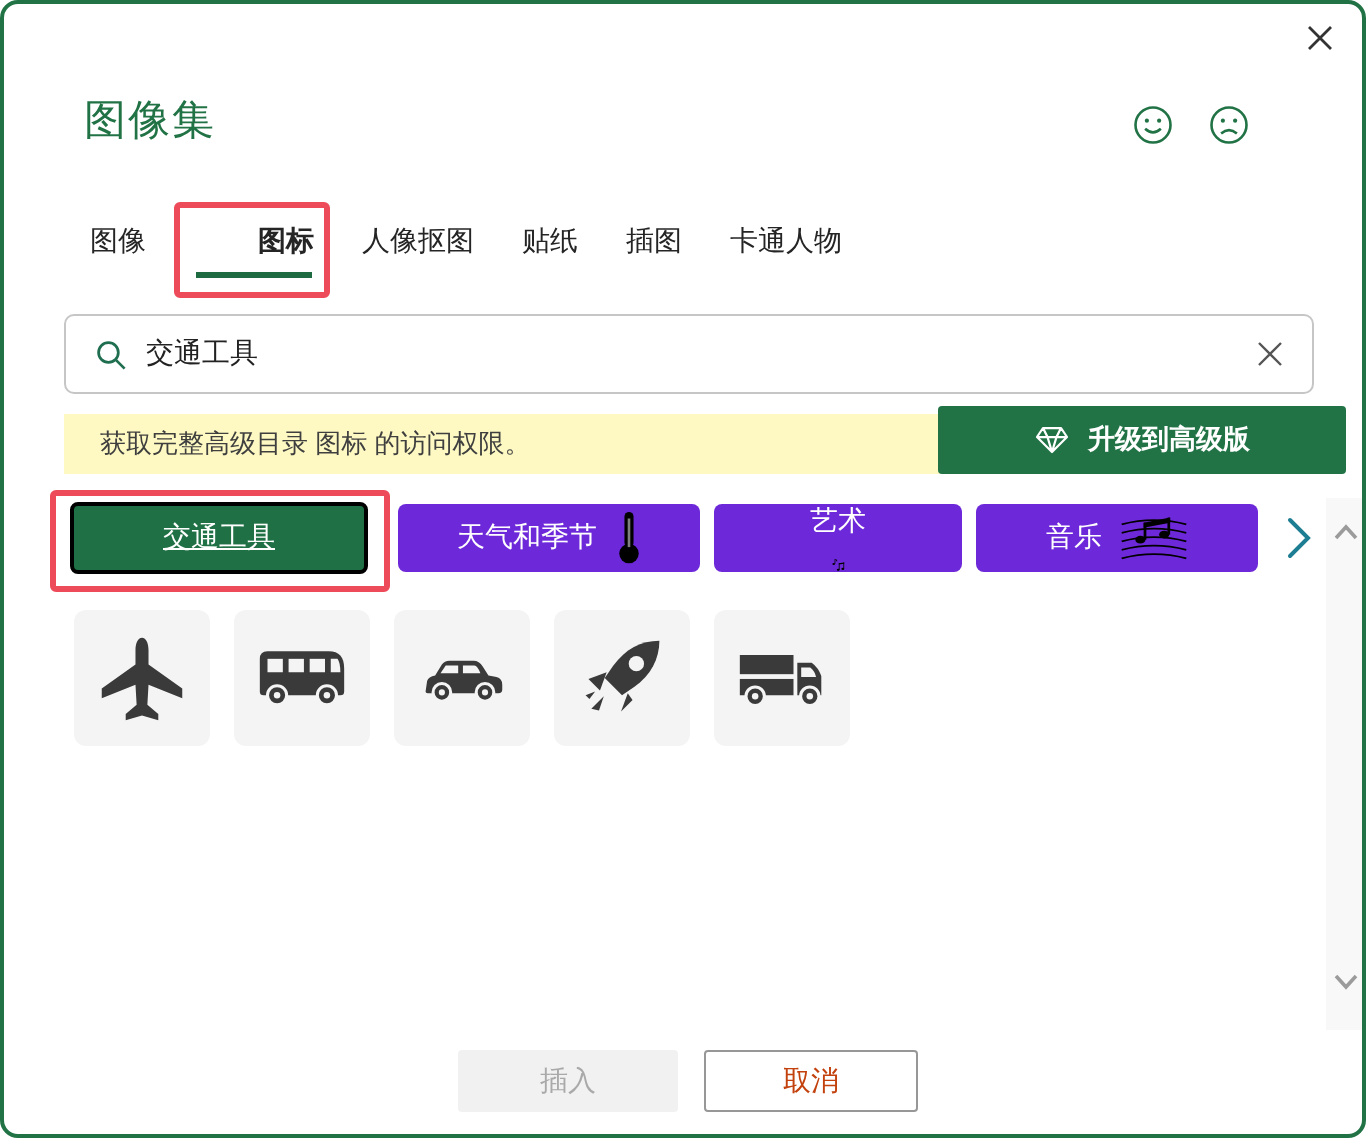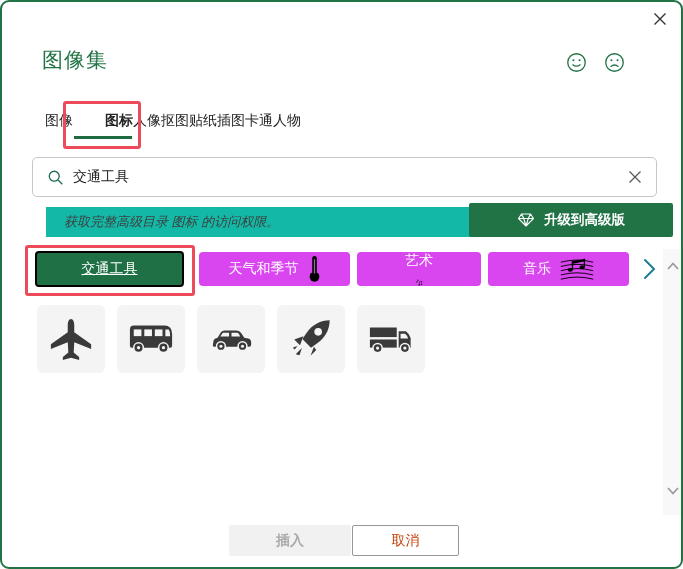--- a/index.html
+++ b/index.html
@@ -11,44 +11,44 @@
     overflow:hidden;
   }
   
   .close-btn{ position:absolute; top:8px; right:12px; width:18px; height:18px; cursor:pointer;
     display:flex; align-items:center; justify-content:center; }
   .dlg-title{ position:absolute; left:40px; top:44px; font-size:21px; color:#217346; letter-spacing:1px; }
   .feedback{ position:absolute; top:50px; right:56px; display:flex; gap:17px; }
   .feedback svg{ display:block; cursor:pointer; }
 
   
-  .tabs{ position:absolute; left:43px; top:110px; display:flex; font-size:14px; color:#252525; }
+  .tabs{ position:absolute; left:43px; top:110px; display:flex; gap:24px; font-size:14px; color:#252525; }
   .tab{ cursor:pointer; white-space:nowrap; }
   .tab.selected{ font-weight:bold; position:relative;padding-left:32px; }
   .tab-underline{ position:absolute; left:1px; right:1px; bottom:-9px; height:3px; background:#1e6b41; }
   .tab-annotation{ position:absolute; left:-10px; right:-8px; top:-11px; bottom:-19px;
     border:3px solid #ee4b5a; border-radius:3px; pointer-events:none; }
 
   
   .search-box{ position:absolute; left:30px; top:155px; width:625px; height:40px;
     border:1px solid #c6c6c6; border-radius:5px; display:flex; align-items:center; padding:0 14px; }
   .search-box input{ flex:1; border:none; outline:none; font-size:14px; color:#222;
     font-family:inherit; background:transparent; margin-left:9px; }
   .search-clear{ cursor:pointer; display:flex; align-items:center; }
 
   
-  .banner{ position:absolute; left:44px; top:205px; width:625px; height:30px; background:#14b8a6;
-    display:flex; align-items:center;font-style:italic; }
+  .banner{ position:absolute; left:30px; top:205px; width:625px; height:30px; background:#fef9c3;
+    display:flex; align-items:center; }
   .banner-text{ font-size:13px; color:#3f3f3f; padding-left:18px; }
   .upgrade-btn{ position:absolute; left:467px; top:201px; width:204px; height:34px; background:#217346;
     border:none; border-radius:2px; color:#fff; font-size:13.5px; font-weight:bold; cursor:pointer;
     display:flex; align-items:center; justify-content:center; gap:9px; font-family:inherit; }
 
   
-  .pill{ position:absolute; top:250px; height:34px; background:#d946ef; border-radius:4px;
+  .pill{ position:absolute; top:250px; height:34px; background:#6d28d9; border-radius:4px;
     color:#fff; font-size:14px; display:flex; align-items:center; justify-content:center;
     gap:9px; cursor:pointer; }
   .pill.selected{ top:249px; height:36px; background:#1f7145; border:2px solid #000; }
   .pill.selected .pill-label{ text-decoration:underline; }
   .pill-annotation{ position:absolute; left:23px; top:243px; width:170px; height:51px;
     border:3px solid #ee4b5a; border-radius:3px; pointer-events:none; }
   .next-btn{ position:absolute; left:637px; top:255px; width:20px; height:24px; cursor:pointer;
     display:flex; align-items:center; justify-content:center; background:transparent; border:none; }
 
   
@@ -57,23 +57,23 @@
     justify-content:center; cursor:pointer; }
   .scroll-arrow.up{ top:7px; } .scroll-arrow.down{ top:232px; }
 
   
   .grid{ position:absolute; left:35px; top:303px; display:flex; gap:12px; }
   .tile{ width:68px; height:68px; background:#f4f4f4; border-radius:6px; cursor:pointer;
     display:flex; align-items:center; justify-content:center; }
   .tile svg{ display:block; }
 
   
-  .btn-insert{ position:absolute; left:227px; top:523px; width:122px; height:31px;
+  .btn-insert{ position:absolute; left:227px; top:523px; width:110px; height:31px;
     background:#f1f1f1; border:none; border-radius:2px; color:#a9a9a9; font-size:14px;
-    font-family:inherit;font-weight:bold; }
+    font-family:inherit; }
   .btn-cancel{ position:absolute; left:350px; top:523px; width:107px; height:31px;
     background:#fff; border:1px solid #979797; border-radius:2px; color:#c2410c; font-size:14px;
     cursor:pointer; font-family:inherit; }
 </style>
 </head>
 <body>
 
 <div class="dialog">
 
   <div class="close-btn">

